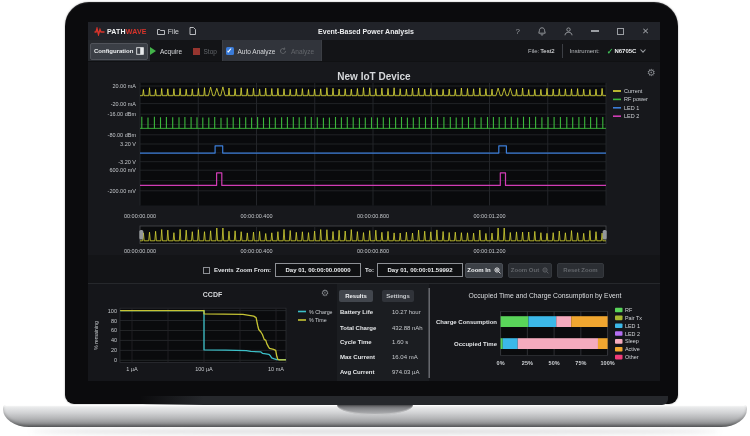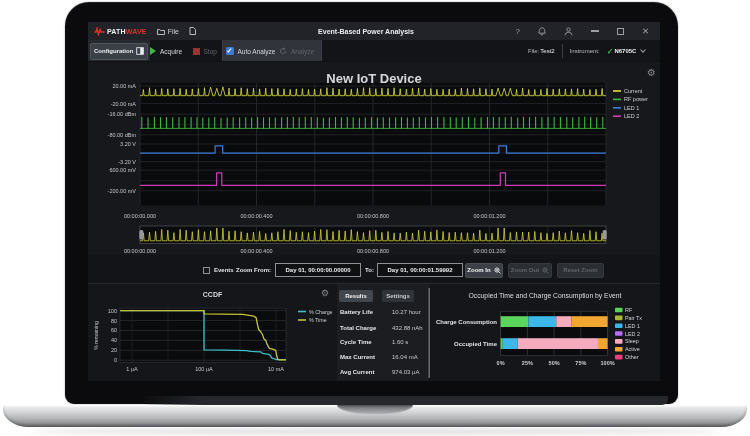--- a/index.html
+++ b/index.html
@@ -313,21 +313,21 @@
         <div class="sep"></div>
         <span style="color:#b9bcc0">Instrument:</span>
         <span class="chk-green" style="margin-left:4px">✓</span>
         <span style="color:#eceef0;font-weight:bold;margin-left:-2px">N6705C</span>
         <svg width="8" height="6" viewBox="0 0 8 6">
           <polyline points="1.5,1.5 4,4.2 6.5,1.5" fill="none" stroke="#9b9ea3" stroke-width="1.1"></polyline>
         </svg>
       </div>
     </div>
 
-    <div class="ui panel-title" style="left:0;width:572px;top:48.5px;font-size:13px;">New IoT Device</div>
+    <div class="ui panel-title" style="left:0;width:572px;top:48.5px;font-size:10px;">New IoT Device</div>
     <div class="ui gear" style="left:559px;top:44.5px;font-size:10px;">⚙</div>
 
     <div class="ui zoomrow">
       <div class="zr-cb"></div>
       <span class="zr-events">Events</span>
       <span class="zr-from">Zoom From:</span>
       <div class="zr-input zr-in1">Day 01, 00:00:00.00000</div>
       <span class="zr-to">To:</span>
       <div class="zr-input zr-in2">Day 01, 00:00:01.59992</div>
       <div class="zr-btn zr-zoomin">

